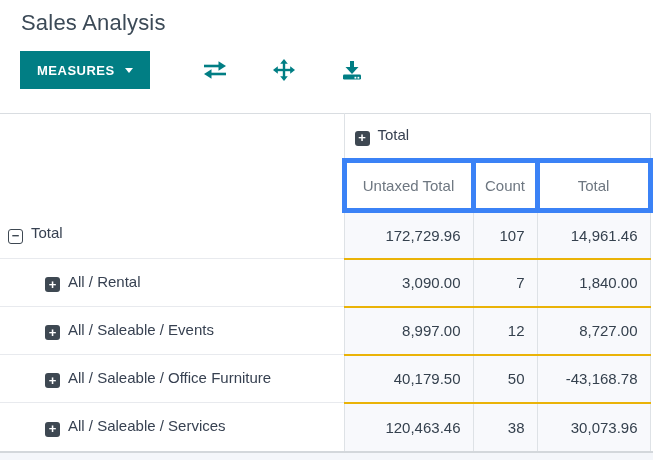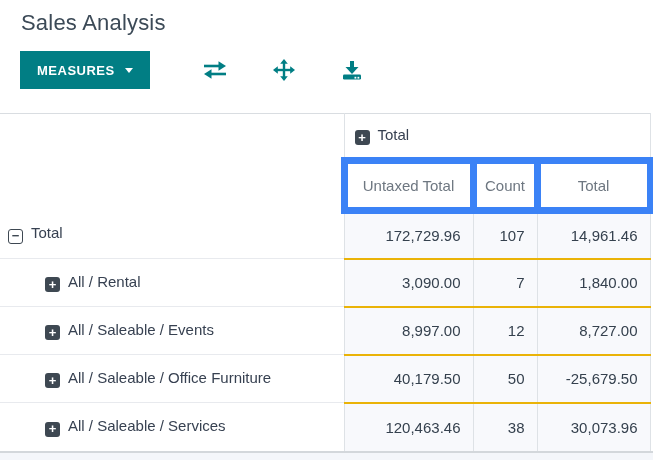--- a/index.html
+++ b/index.html
@@ -88,21 +88,21 @@
     padding-left: 10px;
     color: #374151;
     border: 1px solid #dee2e6;
     border-top-color: #d9dde1;
     cursor: pointer;
   }
   th.measure {
     height: 50px;
     text-align: center;
     color: #6e7781;
-    border: 7px solid #3b82f6;
+    border: 5px solid #3b82f6;
     cursor: pointer;
     overflow: hidden;
     white-space: nowrap;
   }
   td.row-header {
     height: 48px;
     background: #fff;
     border-bottom: 1px solid #e8eaee;
     border-right: 1px solid #dee2e6;
     padding-left: 8px;
@@ -239,21 +239,21 @@
         <td class="value-cell">8,997.00</td>
         <td class="value-cell">12</td>
         <td class="value-cell">8,727.00</td>
       </tr>
       <tr class="child">
         <td class="row-header">
           <span class="tgl tgl-plus"></span><span>All / Saleable / Office Furniture</span>
         </td>
         <td class="value-cell">40,179.50</td>
         <td class="value-cell">50</td>
-        <td class="value-cell">-25,679.50</td>
+        <td class="value-cell">-43,168.78</td>
       </tr>
       <tr class="child last-row">
         <td class="row-header">
           <span class="tgl tgl-plus"></span><span>All / Saleable / Services</span>
         </td>
         <td class="value-cell">120,463.46</td>
         <td class="value-cell">38</td>
         <td class="value-cell">30,073.96</td>
       </tr>
     </tbody>

